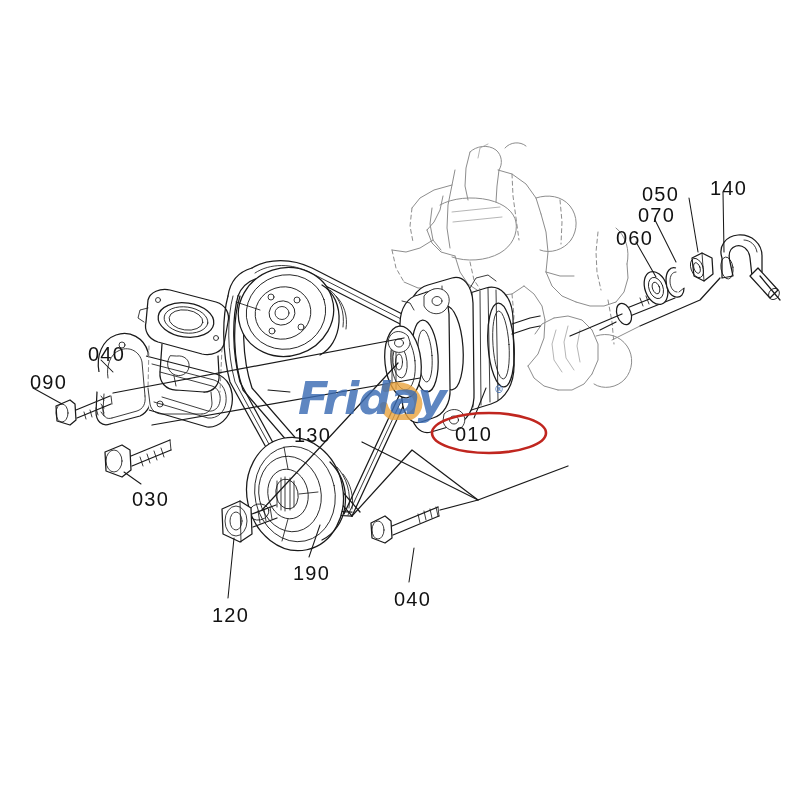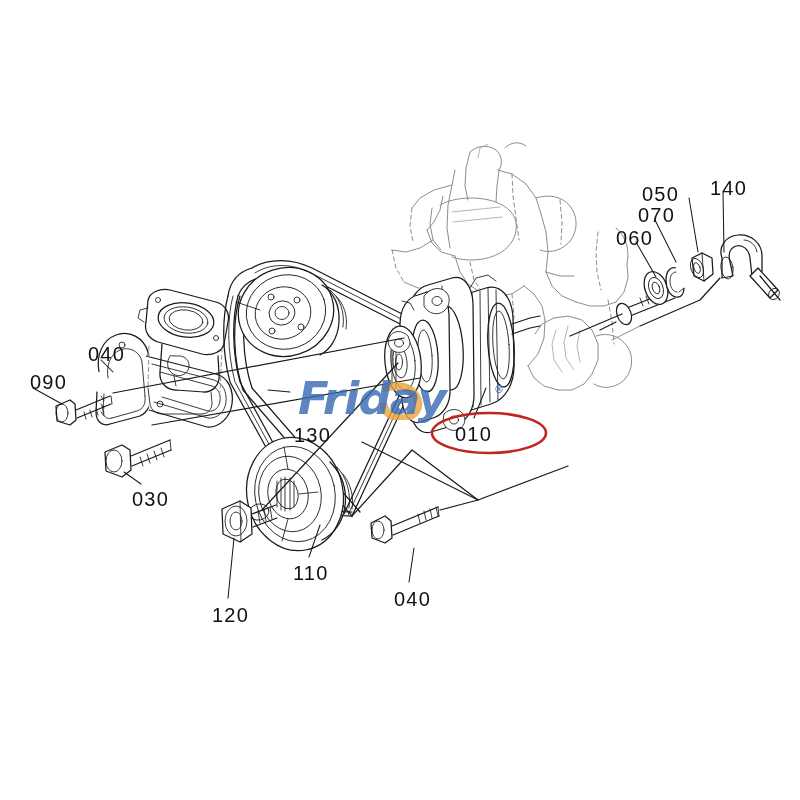--- a/index.html
+++ b/index.html
@@ -360,21 +360,21 @@
   </div>
 
   <svg class="layer" viewBox="0 0 800 800">
     <ellipse class="hl-ellipse" cx="489" cy="433" rx="57" ry="20" stroke="#c0261f"></ellipse>
   </svg>
 
   <div class="callout" style="left:6px;  top:372px;margin-left:24px;">090</div>
   <div class="callout" style="left:88px;  top:344px;">040</div>
   <div class="callout" style="left:132px; top:489px;">030</div>
   <div class="callout" style="left:212px; top:605px;text-align:center;">120</div>
-  <div class="callout" style="left:293px; top:563px;">110</div>
+  <div class="callout" style="left:293px; top:563px;">190</div>
   <div class="callout" style="left:394px; top:589px;text-align:right;">040</div>
   <div class="callout" style="left:294px; top:393px;margin-top:32px;">130</div>
   <div class="callout" style="left:455px; top:424px;">010</div>
   <div class="callout" style="left:616px; top:228px;">060</div>
   <div class="callout" style="left:638px; top:205px;">070</div>
   <div class="callout" style="left:642px; top:184px;">050</div>
   <div class="callout" style="left:710px; top:178px;">140</div>
 
 </div>
 

